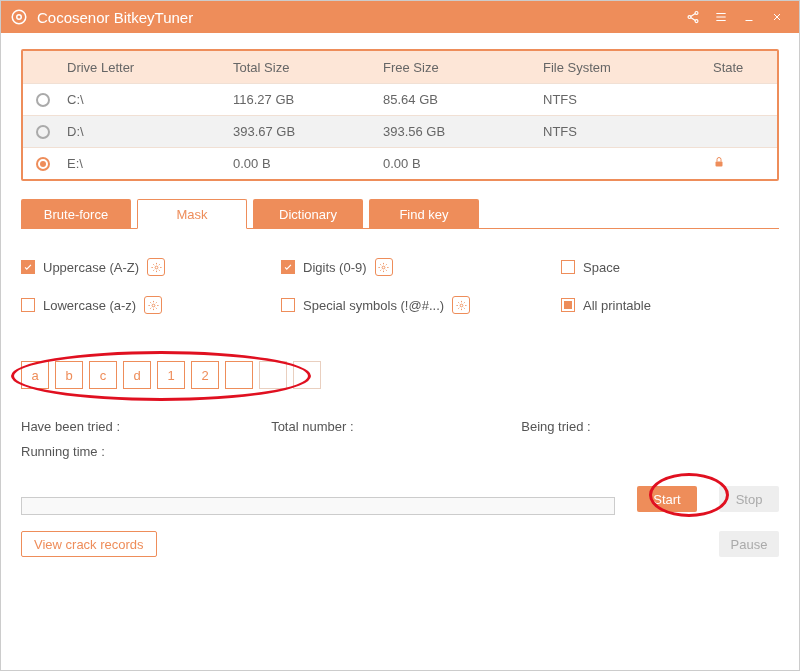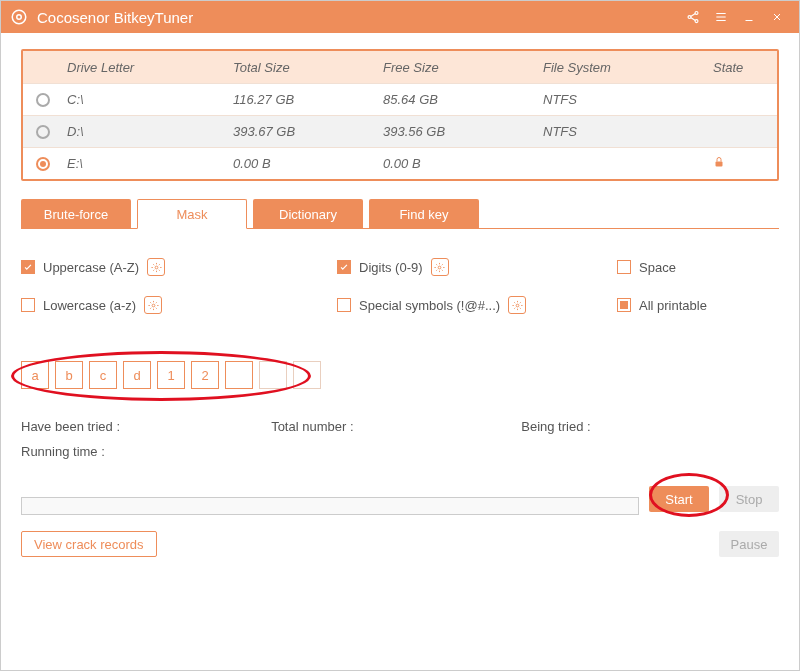--- a/index.html
+++ b/index.html
@@ -5,21 +5,21 @@
   * { box-sizing: border-box; margin: 0; padding: 0; font-family: "Segoe UI", Arial, sans-serif; }
   body { background: #fff; width: 800px; height: 671px; overflow: hidden; position: relative; border: 1px solid #ccc; }
   
   .titlebar { background: #ee8d5a; height: 32px; display: flex; align-items: center; padding: 0 8px; color: #fff; }
   .titlebar .logo { width: 20px; height: 20px; margin-right: 8px; display: flex; align-items: center; justify-content: center; }
   .titlebar .title { font-size: 15px; flex: 1; }
   .titlebar .winbtn { width: 28px; height: 28px; display: flex; align-items: center; justify-content: center; cursor: pointer; }
 
   .content { padding: 16px 20px 12px 20px; }
 
-  .drive-table { border: 2px solid #ee8d5a; border-radius: 2px; font-size: 13px; color: #666; font-style: italic; }
+  .drive-table { border: 2px solid #ee8d5a; border-radius: 2px; font-size: 13px; color: #666; }
   .drive-table .thead { background: #fde6d7; display: flex; height: 32px; align-items: center; }
   .drive-table .row { display: flex; height: 32px; align-items: center; border-top: 1px solid #f1e0d4; }
   .drive-table .row.alt { background: #f2f2f2; }
   .c-sel { width: 40px; display:flex; justify-content:center; }
   .c-drive { width: 170px; padding-left: 4px;}
   .c-total { width: 150px; }
   .c-free { width: 160px; }
   .c-fs { width: 170px; }
   .c-state { flex: 1; }
   .radio { width: 14px; height: 14px; border: 2px solid #aaa; border-radius: 50%; display:flex; align-items:center; justify-content:center; }
@@ -28,41 +28,41 @@
 
   .tabs { display:flex; margin-top: 18px; position:relative; }
   .tab { min-width: 110px; height: 30px; display:flex; align-items:center; justify-content:center; font-size:13px; cursor:pointer; border-radius: 2px 2px 0 0; margin-right: 6px;}
   .tab.inactive { background:#ee8d5a; color:#fff; }
   .tab.active { background:#fff; color:#ee8d5a; border:1px solid #ee8d5a; border-bottom:1px solid #fff; position:relative; z-index:2;}
   .tabline { position:absolute; left:0; right:0; bottom:0; height:1px; background:#ee8d5a; z-index:1;}
 
   .options { margin-top: 16px; padding: 8px 0 4px 0; }
   .optrow { display:flex; height:28px; align-items:center; margin-bottom:10px; }
   .optcell { display:flex; align-items:center; font-size:13px; color:#555; }
-  .optcell.c1 { width: 316px; }
+  .optcell.c1 { width: 260px; }
   .optcell.c2 { width: 280px; }
   .optcell.c3 { flex:1; }
   .chk { width:14px; height:14px; border:1px solid #ee8d5a; margin-right:8px; display:flex; align-items:center; justify-content:center; }
   .chk.checked { background:#ee8d5a; }
   .chk.checked svg { stroke:#fff; }
   .chk.partial::after { content:""; width:8px; height:8px; background:#ee8d5a; }
   .gear { width:18px; height:18px; border:1px solid #ee8d5a; border-radius:3px; margin-left:8px; display:flex; align-items:center; justify-content:center; color:#ee8d5a; cursor:pointer; }
 
   .pwlen { display:flex; align-items:center; font-size:13px; color:#555; margin-top:20px; position:relative; }
   .pwlen .select { width:190px; height:24px; border:1px solid #ccc; margin-left:8px; padding:0 8px; display:flex; align-items:center; justify-content:space-between; cursor:pointer; }
 
   .maskboxes { display:flex; gap:6px; margin-top:28px; position:relative; }
   .maskbox { width:28px; height:28px; border:1px solid #ee8d5a; display:flex; align-items:center; justify-content:center; color:#ee8d5a; font-size:13px; }
   .maskbox.light { border-color:#e9cfbf; color:#e9bfa6; }
 
   .stats { display:flex; flex-wrap:wrap; margin-top:30px; font-size:13px; color:#555; }
   .stats div { width:33%; margin-bottom:10px; }
 
   .progressbar { margin-top:14px; height:18px; border:1px solid #ccc; background:#f9f9f9; width:620px; display:inline-block; vertical-align:middle;}
-  .btnrow { display:flex; align-items:center; gap:10px; margin-top:14px; position:relative;}
+  .btnrow { display:flex; align-items:center; gap:22px; margin-top:14px; position:relative;}
   .btn { height:26px; min-width:60px; display:flex; align-items:center; justify-content:center; font-size:13px; border-radius:2px; cursor:pointer; }
   .btn.primary { background:#ee8d5a; color:#fff; }
   .btn.disabled { background:#eee; color:#aaa; cursor:default; }
   .btn.outline { border:1px solid #ee8d5a; color:#ee8d5a; background:#fff; padding:0 12px;}
 
   .footer { display:flex; justify-content:space-between; margin-top:16px; }
 
   .ring { position:absolute; border:3px solid #e01020; border-radius:50%; pointer-events:none; }
 </style>
 </head>

